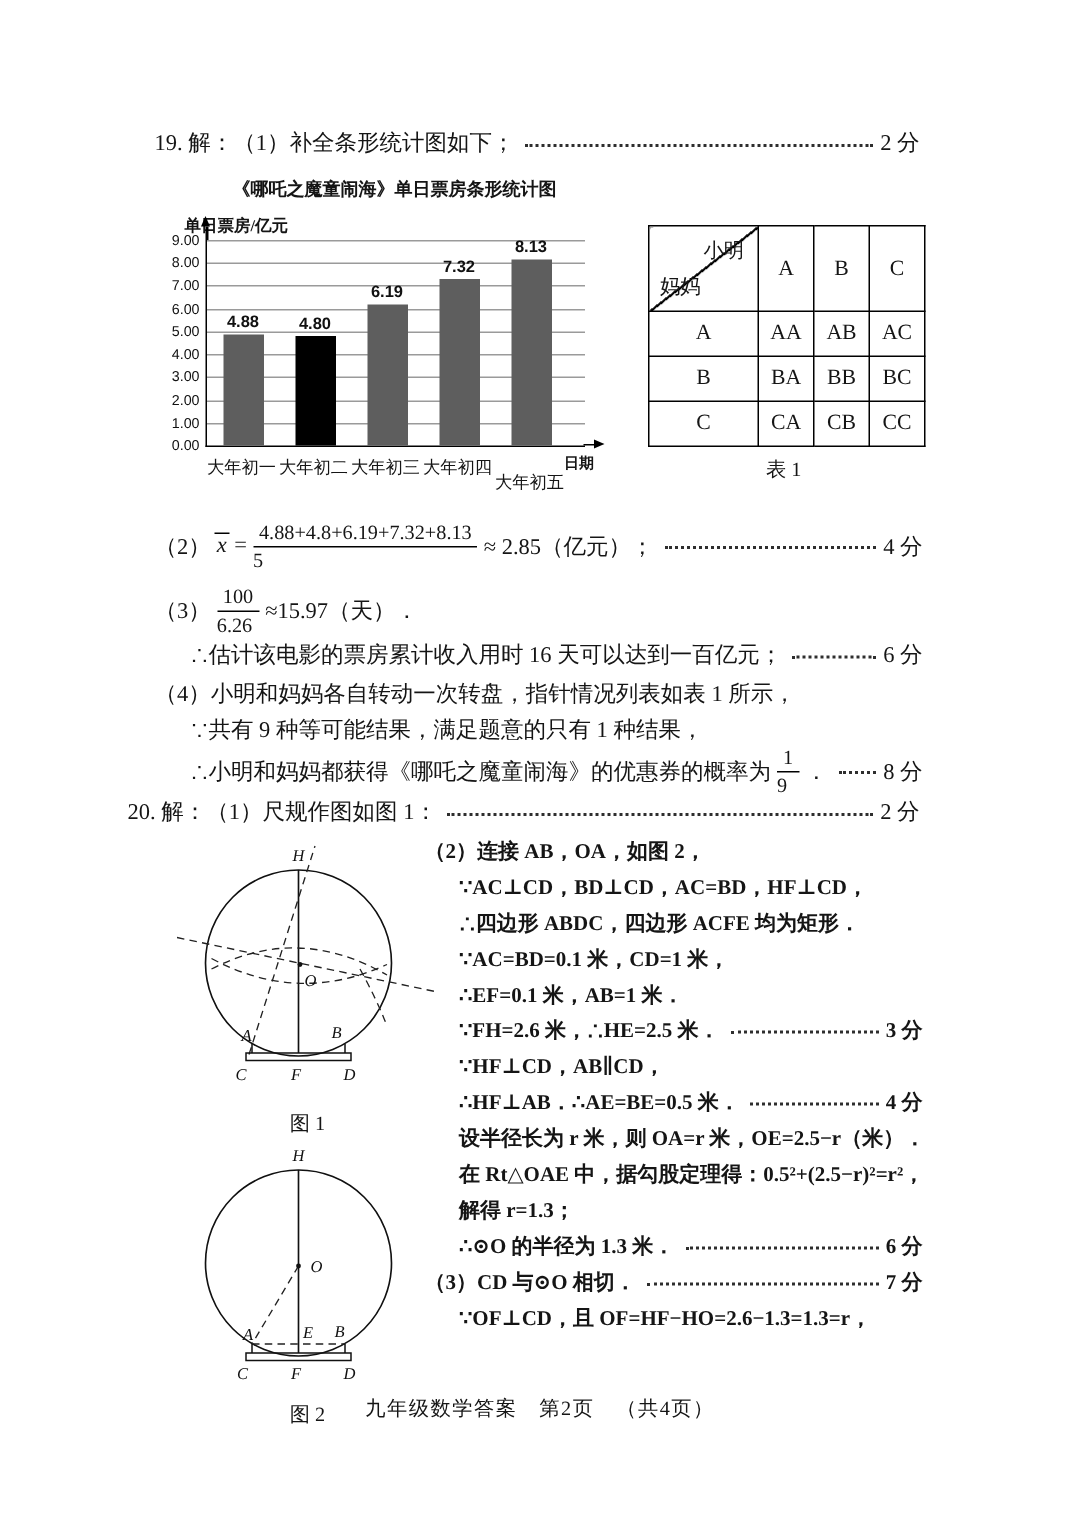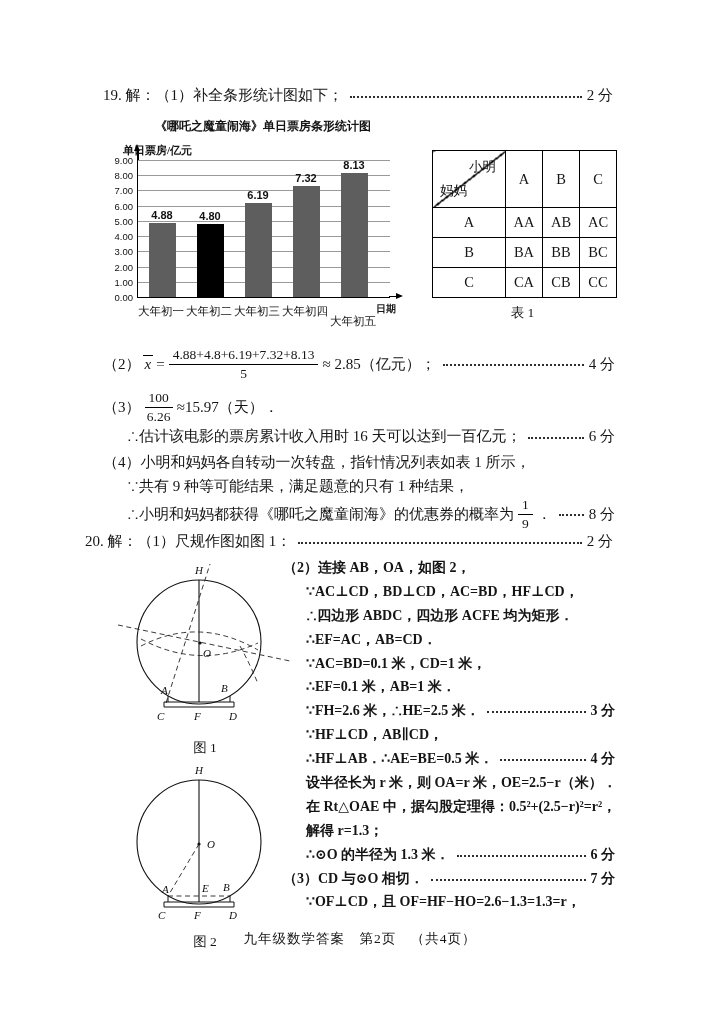--- a/index.html
+++ b/index.html
@@ -2,21 +2,21 @@
 <html><head>
 <meta charset="utf-8">
 <style>
   html,body{margin:0;padding:0;background:#e8e8e8;}
   #page{position:relative;width:720px;height:1018px;background:#ffffff;margin:0 auto;
         font-family:"Liberation Serif","DejaVu Serif",serif;color:#151515;overflow:hidden;}
   .abs{position:absolute;}
   .line{display:flex;align-items:center;white-space:nowrap;}
   .leader{flex:1;min-width:10px;margin:0 5px 0 7px;border-bottom:2px dotted #2e2e2e;height:0;align-self:center;transform:translateY(1px);}
   .score{white-space:nowrap;}
-  .frac{display:inline-flex;flex-direction:column;align-items:center;line-height:1.12;font-size:13.5px;margin:0 4px;vertical-align:middle;}
+  .frac{display:inline-flex;flex-direction:column;line-height:1.12;font-size:13.5px;margin:0 4px;vertical-align:middle;}
   .frac .fnum{padding:0 4px 1px 4px;border-bottom:1.3px solid #000;}
   .frac .fden{padding-top:1px;}
   .xbar{display:inline-block;font-style:italic;border-top:1.4px solid #000;padding:0 2px;line-height:1.15;margin:0 3px 0 2px;}
   
   #chart-region{position:absolute;left:95px;top:110px;width:330px;height:205px;}
   .c-title{position:absolute;left:60px;top:8px;font-size:12px;font-weight:bold;}
   .c-ylabel{position:absolute;left:28px;top:33px;font-size:11px;font-weight:bold;}
   #plot{position:absolute;left:42px;top:50px;width:252px;height:137px;border-left:1.6px solid #000;border-bottom:1.6px solid #000;}
   .gridline{position:absolute;left:0;right:0;height:0;border-top:1px solid #9a9a9a;}
   .bar{position:absolute;bottom:0;width:27px;background:#5e5e5e;}
@@ -246,23 +246,20 @@
       <div class="rline">
         <span>（2）连接 AB，OA，如图 2，</span>
       </div>
       <div class="rline ind">
         <span>∵AC⊥CD，BD⊥CD，AC=BD，HF⊥CD，</span>
       </div>
       <div class="rline ind">
         <span>∴四边形 ABDC，四边形 ACFE 均为矩形．</span>
       </div>
       <div class="rline ind">
-        <span>∴EF=AC，AB=CD．</span>
-      </div>
-      <div class="rline ind">
         <span>∵AC=BD=0.1 米，CD=1 米，</span>
       </div>
       <div class="rline ind">
         <span>∴EF=0.1 米，AB=1 米．</span>
       </div>
       <div class="rline ind">
         <span>∵FH=2.6 米，∴HE=2.5 米．</span>
         <span class="leader"></span>
         <span class="score">3 分</span>
       </div>

